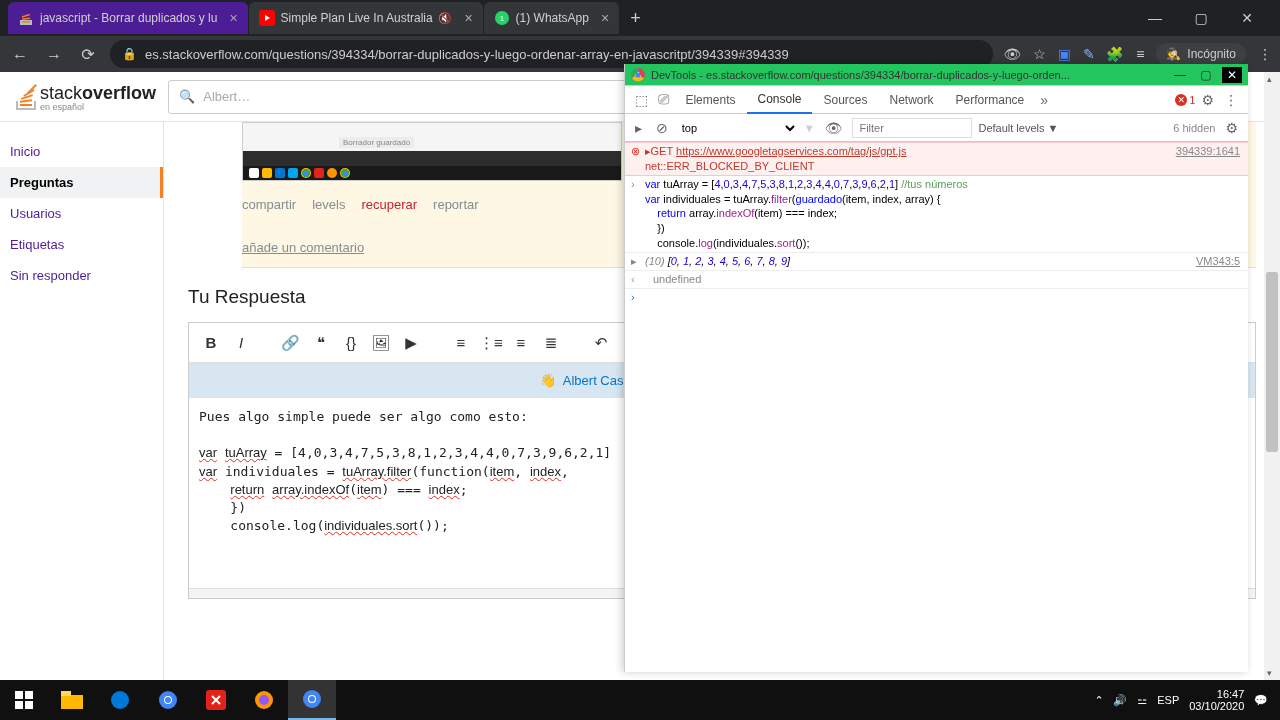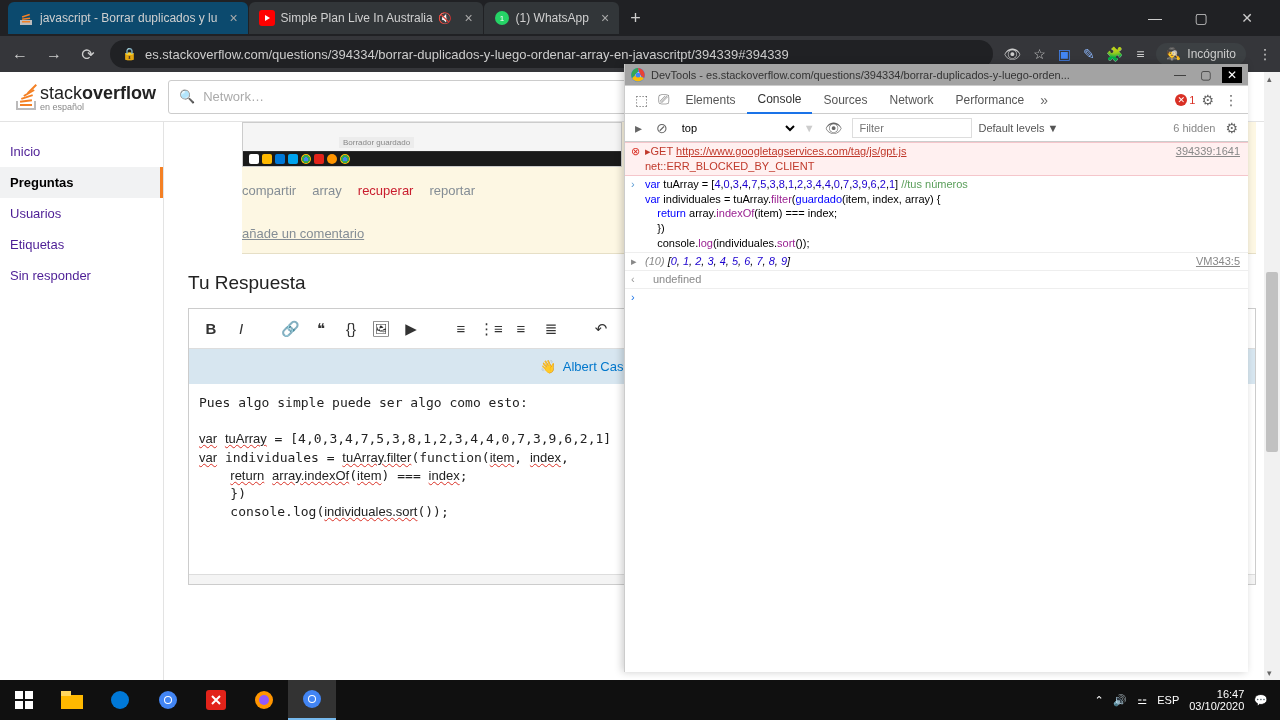--- a/index.html
+++ b/index.html
@@ -1,21 +1,21 @@
 <!DOCTYPE html>
 <html><head>
 <meta charset="utf-8">
 <style>
 * { margin: 0; padding: 0; box-sizing: border-box; font-family: Arial, sans-serif; }
 body { width: 1280px; height: 720px; overflow: hidden; background: #202124; position: relative; }
 
 
 .tab-bar { height: 36px; background: #202124; display: flex; align-items: center; padding: 0 8px; }
 .tab { height: 32px; background: #323639; display: flex; align-items: center; padding: 0 10px; margin-right: 1px; font-size: 12px; color: #d0d0d0; max-width: 240px; border-radius: 6px 6px 0 0; gap: 6px; }
-.tab.active { background: #0c4a6e; }
+.tab.active { background: #4c1d95; }
 .tab .favicon { width: 16px; height: 16px; flex-shrink: 0; }
 .tab .title { white-space: nowrap; overflow: hidden; text-overflow: ellipsis; flex: 1; }
 .tab .close { font-size: 14px; color: #aaa; margin-left: 6px; }
 .tab .mute { font-size: 11px; }
 .new-tab { color: #ccc; font-size: 18px; padding: 0 10px; }
 .window-ctrls { margin-left: auto; display: flex; gap: 12px; color: #ccc; font-size: 14px; padding-right: 8px; }
 .window-ctrls span { width: 34px; text-align: center; }
 
 .addr-bar { height: 36px; background: #35363a; display: flex; align-items: center; padding: 0 8px; gap: 10px; }
 .nav-btn { color: #ccc; font-size: 16px; width: 24px; text-align: center; }
@@ -33,21 +33,21 @@
 .so-logo-sub { font-size: 9px; color: #888; }
 .search-box { flex: 1; height: 34px; border: 1px solid #ccc; border-radius: 3px; display: flex; align-items: center; padding: 0 10px; gap: 8px; color: #888; font-size: 13px; max-width: 620px; }
 
 .so-body { display: flex; height: 558px; }
 .sidebar { width: 164px; border-right: 1px solid #e3e3e3; padding-top: 14px; }
 .sidebar-item { padding: 8px 10px; font-size: 13px; color: #4c1d95; cursor: pointer; }
 .sidebar-item.active { background: #f1f2f3; font-weight: bold; color: #000; border-right: 3px solid #f48024; }
 
 .content { flex: 1; padding: 0 24px; overflow: hidden; position: relative; }
 .answer-area { background: #fdf7e3; padding: 0 0 12px 0; margin: 0 0 0 54px; border-bottom: 1px solid #e6dfc6; }
-.post-img { width: 380px; height: 45px; background: #2d2d2d; border: 1px solid #ccc; position: relative; margin-bottom: 8px; }
+.post-img { width: 380px; height: 59px; background: #2d2d2d; border: 1px solid #ccc; position: relative; margin-bottom: 8px; }
 .post-img-top { height: 28px; background: #f5f5f5; }
 .post-img-saved { position: absolute; top: 14px; left: 96px; font-size: 8px; color: #888; background:#ececec; padding:1px 4px; }
 .taskbar-mini { position: absolute; bottom: 0; left: 0; right: 0; height: 14px; background: #1a1a1a; display: flex; gap: 3px; padding-left: 6px; align-items: center; }
 .taskbar-mini span { width: 10px; height: 10px; border-radius: 2px; }
 .post-actions { display: flex; gap: 16px; font-size: 13px; color: #848d95; padding: 8px 0; }
 .post-actions .recuperar { color: #c91d2e; }
 .add-comment { color: #848d95; font-size: 13px; padding-top: 20px; }
 .add-comment a { color: #848d95; }
 
 .answer-title { font-size: 19px; margin: 18px 0 14px 0; color: #222; }
@@ -56,21 +56,21 @@
 .tb-btn { width: 24px; height: 24px; display: flex; align-items: center; justify-content: center; font-size: 15px; color: #333; }
 .tb-sep { width: 14px; }
 .new-user-banner { background: #d7e6f0; padding: 10px 14px; font-size: 13px; color: #333; display: flex; align-items: center; gap: 6px; justify-content: center; }
 .new-user-banner a { color: #0077cc; text-decoration: none; }
 .editor-text { padding: 10px; font-family: 'Consolas', monospace; font-size: 13px; line-height: 1.4; white-space: pre; color: #222; min-height: 190px; }
 .editor-text .wavy { text-decoration: underline wavy #d93025; text-decoration-thickness: 1px; }
 .editor-resize { height: 10px; background: #f4f4f4; border-top: 1px solid #ddd; text-align: center; font-size: 8px; color: #999; letter-spacing: 2px; }
 
 
 .devtools { position: absolute; top: 64px; left: 624px; width: 624px; height: 608px; background: #fff; border-left: 1px solid #ccc; box-shadow: -2px 0 8px rgba(0,0,0,0.2); display: flex; flex-direction: column; }
-.dt-titlebar { height: 22px; background: #a3a3a3; display: flex; align-items: center; padding: 0 6px; font-size: 11px; color: #333; gap: 6px; border-bottom: 1px solid #ccc; }
+.dt-titlebar { height: 22px; background: #22c55e; display: flex; align-items: center; padding: 0 6px; font-size: 11px; color: #333; gap: 6px; border-bottom: 1px solid #ccc; }
 .dt-titlebar .t { flex: 1; white-space: nowrap; overflow: hidden; text-overflow: ellipsis; }
 .dt-win-btn { width: 20px; text-align: center; font-size: 12px; }
 .dt-close { background: #000; color: #fff; padding: 1px 5px; }
 .dt-tabs { height: 28px; display: flex; align-items: center; padding: 0 6px; border-bottom: 1px solid #ccc; font-size: 12px; gap: 2px; }
 .dt-tab { padding: 6px 10px; color: #555; }
 .dt-tab.active { color: #333; border-bottom: 2px solid #1a73e8; }
 .dt-tabs .err-badge { margin-left: auto; display: flex; align-items: center; gap: 2px; font-size: 11px; }
 .err-circle { background: #d93025; color: #fff; border-radius: 50%; width: 12px; height: 12px; font-size: 9px; display: flex; align-items: center; justify-content: center; }
 .dt-icon { font-size: 14px; color: #666; padding: 0 4px; }
 .dt-subbar { height: 28px; display: flex; align-items: center; padding: 0 6px; border-bottom: 1px solid #ccc; font-size: 11px; gap: 6px; }
@@ -188,21 +188,21 @@
           <rect x="11" y="10" width="12" height="2" fill="#f48024" transform="rotate(-30 17 11)"></rect>
           <rect x="14" y="6" width="12" height="2" fill="#f48024" transform="rotate(-45 20 7)"></rect>
         </svg>
       <div>
         <div class="so-logo-text"><span style="font-weight:normal">stack</span><b>overflow</b></div>
         <div class="so-logo-sub">en español</div>
       </div>
     </div>
     <div class="search-box">
       <span>🔍</span>
-      <span style="color:#aaa">Network…</span>
+      <span style="color:#aaa">Albert…</span>
     </div>
   </div>
   <div class="so-body">
     <div class="sidebar">
       <div class="sidebar-item">Inicio</div>
       <div class="sidebar-item active">Preguntas</div>
       <div class="sidebar-item">Usuarios</div>
       <div class="sidebar-item">Etiquetas</div>
       <div class="sidebar-item">Sin responder</div>
     </div>
@@ -217,21 +217,21 @@
               <span style="background:#0078d7"></span>
               <span style="background:#00a4ef"></span>
               <span style="background:radial-gradient(#4285f4 30%,#34a853 30% 60%,#fbbc05 60% 80%,#ea4335 80%);border-radius:50%"></span>
               <span style="background:#e2231a"></span>
               <span style="background:#ff9500;border-radius:50%"></span>
               <span style="background:radial-gradient(#4285f4 30%,#34a853 30% 60%,#fbbc05 60% 80%,#ea4335 80%);border-radius:50%"></span>
           </div>
         </div>
         <div class="post-actions">
           <span>compartir</span>
-          <span>array</span>
+          <span>levels</span>
           <span class="recuperar">recuperar</span>
           <span>reportar</span>
         </div>
         <div class="add-comment"><a href="#">añade un comentario</a></div>
       </div>
 
       <div class="answer-title">Tu Respuesta</div>
       <div class="editor">
         <div class="editor-toolbar">
           <span class="tb-btn">

